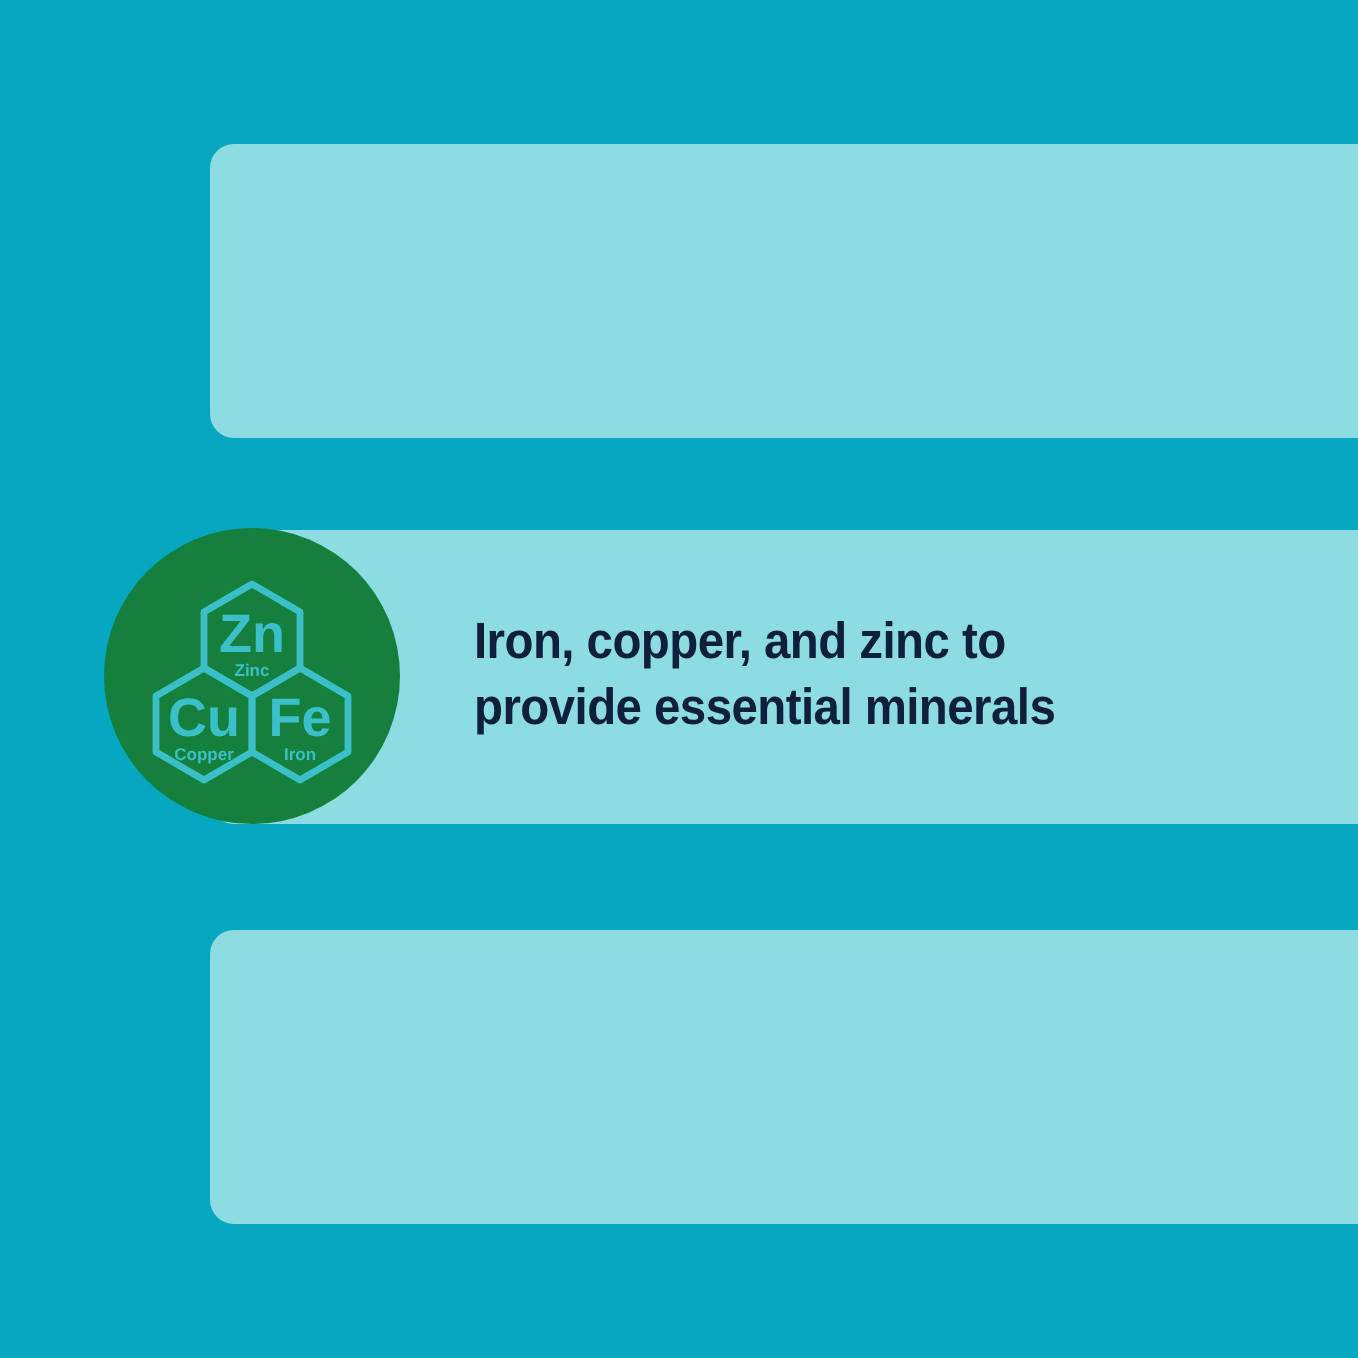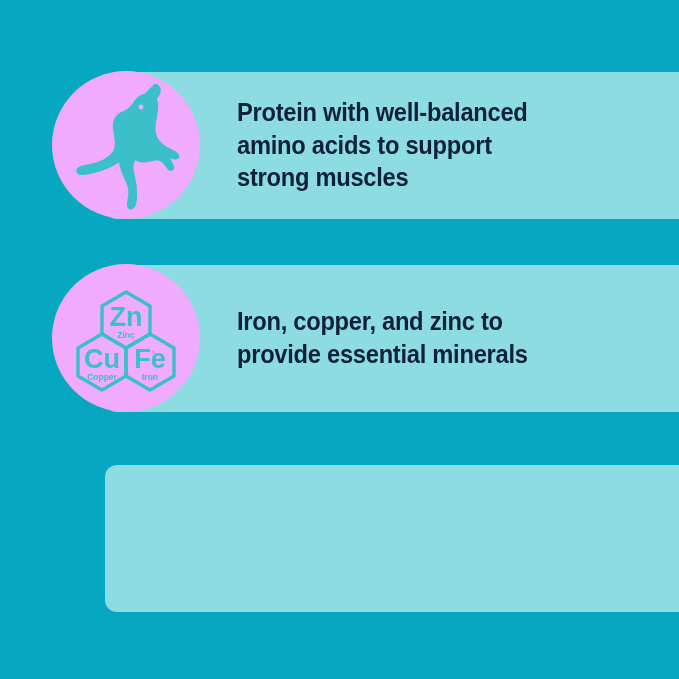--- a/index.html
+++ b/index.html
@@ -50,21 +50,21 @@
   .row.row3 { top: 464px; }
 
   
   .icon-badge {
     position: relative;
     flex: 0 0 auto;
     width: 148px;
     height: 148px;
     margin-left: 52px;
     border-radius: 50%;
-    background: #f0abfc;
+    background: #15803d;
     display: flex;
     align-items: center;
     justify-content: flex-start;
   }
   .icon-badge svg {
     display: block;
   }
 
   
   .benefit-text {
@@ -84,99 +84,20 @@
 </style>
 </head>
 <body>
 
 <div id="infographic">
 
   <div class="band row1"></div>
   <div class="band row2"></div>
   <div class="band row3"></div>
 
-  <div class="row row1">
-
-    <div class="icon-badge">
-      <svg width="148" height="148" viewBox="0 0 148 148">
-
-        <path fill="#3BBFC9" d="
-          M92.5 23.0
-          c-2.6 0.2 -5.0 1.4 -7.0 3.2
-          c-1.9 1.7 -3.3 3.8 -4.6 5.9
-          c-1.4 2.2 -2.9 4.0 -4.9 5.4
-          c-2.3 1.6 -4.9 2.4 -7.3 3.7
-          c-2.9 1.6 -5.3 4.0 -6.6 7.1
-          c-1.3 3.0 -1.5 6.3 -1.2 9.5
-          c0.3 3.4 1.2 6.7 1.7 10.1
-          c0.4 2.7 0.5 5.4 -0.1 8.0
-          c-0.5 2.3 -1.6 4.4 -3.0 6.2
-          c-1.6 2.0 -3.6 3.6 -5.7 5.0
-          c-3.0 2.0 -6.3 3.4 -9.7 4.4
-          c-4.0 1.2 -8.2 1.8 -12.3 2.7
-          c-2.0 0.4 -4.1 1.0 -5.7 2.3
-          c-1.2 1.0 -2.0 2.5 -1.8 4.0
-          c0.2 1.4 1.3 2.4 2.5 2.9
-          c1.5 0.6 3.2 0.6 4.8 0.5
-          c4.2 -0.3 8.3 -1.3 12.4 -2.4
-          c5.5 -1.5 10.9 -3.4 16.0 -6.0
-          c2.4 -1.2 4.7 -2.6 6.9 -4.2
-          c0.6 3.6 1.6 7.2 3.0 10.6
-          c1.5 3.7 3.4 7.3 4.8 11.1
-          c1.1 2.9 1.8 6.0 1.7 9.1
-          c-0.1 2.4 -0.6 4.8 -1.0 7.2
-          c-0.3 1.8 -0.6 3.7 -0.3 5.5
-          c0.2 1.4 0.9 2.8 2.2 3.4
-          c1.3 0.6 2.8 0.3 3.9 -0.5
-          c1.4 -1.0 2.2 -2.6 2.7 -4.2
-          c0.9 -2.9 1.1 -5.9 1.2 -8.9
-          c0.1 -4.3 -0.2 -8.6 -0.9 -12.8
-          c-0.6 -3.6 -1.5 -7.1 -2.1 -10.7
-          c-0.4 -2.4 -0.7 -4.9 -0.4 -7.3
-          c0.2 -1.6 0.7 -3.2 1.7 -4.5
-          c1.5 1.0 3.2 1.7 5.0 2.0
-          c2.3 0.4 4.6 0.2 6.9 -0.2
-          c2.4 -0.4 4.8 -1.1 7.2 -1.4
-          c1.7 -0.2 3.5 -0.2 5.1 0.4
-          c1.6 0.6 3.0 1.7 4.1 3.0
-          c1.2 1.4 2.1 3.0 3.3 4.4
-          c0.9 1.1 2.0 2.1 3.4 2.4
-          c1.1 0.2 2.3 -0.2 3.0 -1.1
-          c0.7 -0.9 0.8 -2.1 0.6 -3.2
-          c-0.3 -1.6 -1.1 -3.0 -1.9 -4.4
-          c-0.7 -1.2 -1.5 -2.3 -2.0 -3.6
-          c1.5 0.4 3.0 0.9 4.5 1.0
-          c1.3 0.1 2.7 -0.1 3.7 -1.0
-          c0.9 -0.8 1.2 -2.1 0.9 -3.2
-          c-0.4 -1.5 -1.6 -2.6 -2.8 -3.5
-          c-1.9 -1.4 -4.1 -2.4 -6.2 -3.5
-          c-2.8 -1.4 -5.6 -2.9 -8.0 -5.0
-          c-2.1 -1.8 -3.9 -4.0 -5.0 -6.5
-          c-1.2 -2.7 -1.7 -5.7 -1.7 -8.7
-          c0.0 -3.9 0.8 -7.7 1.5 -11.5
-          c0.7 -3.6 1.4 -7.2 1.3 -10.9
-          c-0.1 -2.5 -0.5 -5.0 -1.6 -7.2
-          c0.9 -1.0 1.8 -2.0 2.5 -3.2
-          c1.0 -1.7 1.6 -3.7 1.5 -5.7
-          c-0.1 -1.6 -0.7 -3.2 -1.9 -4.3
-          c-1.2 -1.1 -2.9 -1.5 -4.5 -1.4
-          Z
-          M89.0 33.5
-          c1.3 0.0 2.4 1.1 2.4 2.4
-          c0.0 1.3 -1.1 2.4 -2.4 2.4
-          c-1.3 0.0 -2.4 -1.1 -2.4 -2.4
-          c0.0 -1.3 1.1 -2.4 2.4 -2.4
-          Z"></path>
-      </svg>
-    </div>
-
-    <div class="benefit-text">Protein with well-balanced
-amino acids to support
-strong muscles</div>
-  </div>
 
   <div class="row row2">
 
     <div class="icon-badge">
       <svg width="148" height="148" viewBox="0 0 148 148">
         <g fill="none" stroke="#3BBFC9" stroke-width="3.4" stroke-linejoin="round" stroke-linecap="round">
 
           <polygon points="74,28 98,42 98,70 74,84 50,70 50,42"></polygon>
 
           <polygon points="50,70 74,84 74,112 50,126 26,112 26,84"></polygon>

